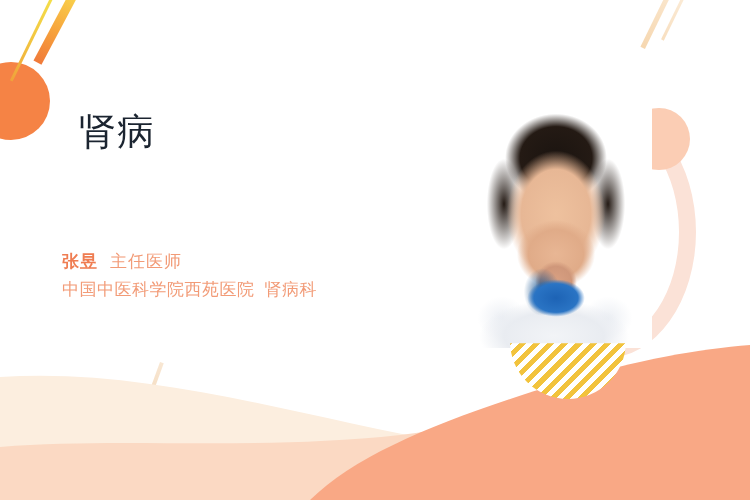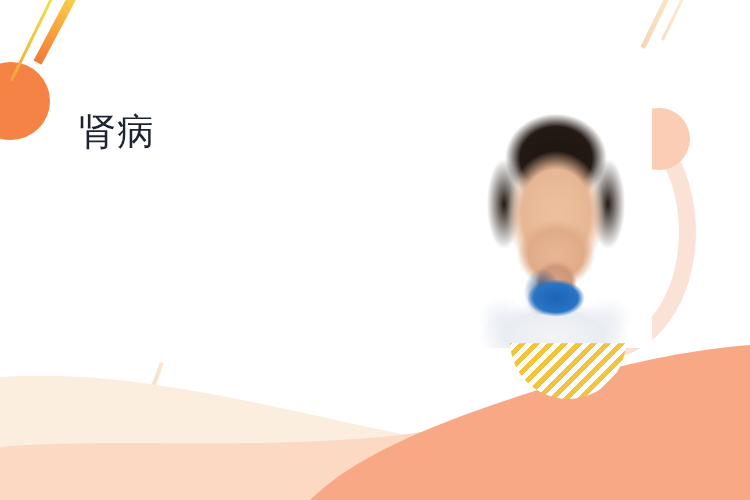--- a/index.html
+++ b/index.html
@@ -251,14 +251,22 @@
     <div class="photo-clip">
       <div class="photo"></div>
     </div>
     <div class="stripe-circle"></div>
   </div>
 
   <div class="text-block">
     <h1 class="slide-title">肾病</h1>
   </div>
 
+  <div class="byline">
+    <p class="doctor-line">
+      <span class="doctor-name">张昱</span><span class="doctor-title">主任医师</span>
+    </p>
+    <p class="affiliation">
+      <span>中国中医科学院西苑医院</span><span class="affil-dept">肾病科</span>
+    </p>
+  </div>
 
 </div>
 
 </body></html>

